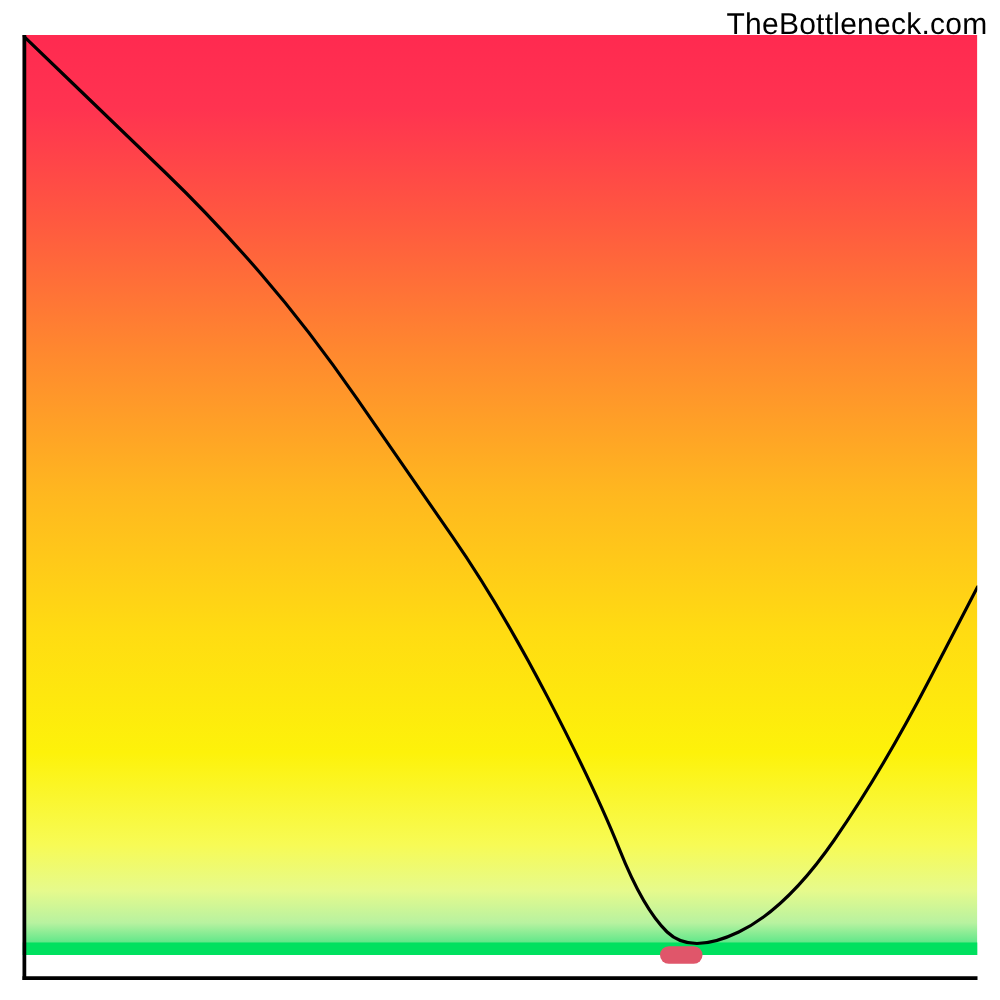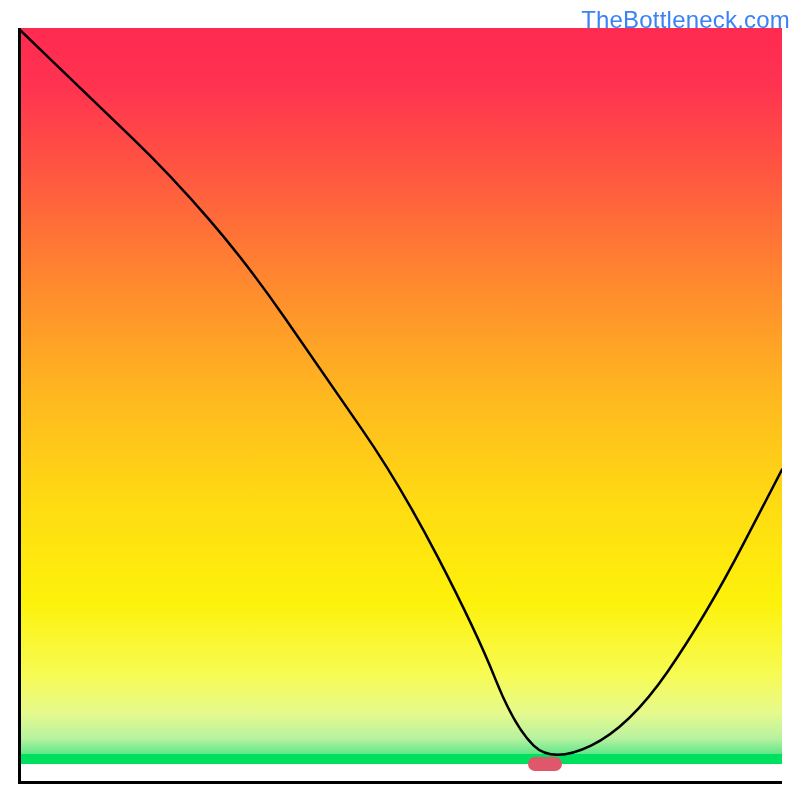--- a/index.html
+++ b/index.html
@@ -13,21 +13,21 @@
   }
   .chart-container {
     position: relative;
     width: 800px;
     height: 800px;
   }
   .watermark {
     position: absolute;
     top: 6px;
     right: 10px;
-    color: #3b82f6;
+    color: #000000;
     font-size: 24px;
     font-weight: 400;
     letter-spacing: 0.2px;
     z-index: 5;
   }
   .plot-area {
     position: absolute;
     left: 18px;
     top: 28px;
     width: 764px;

